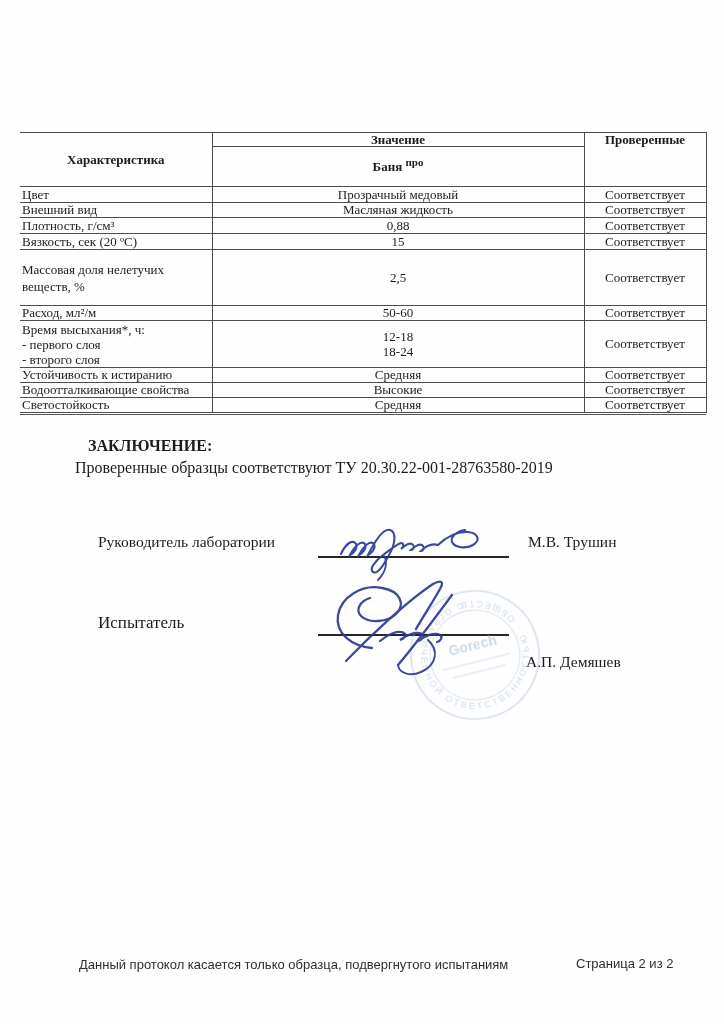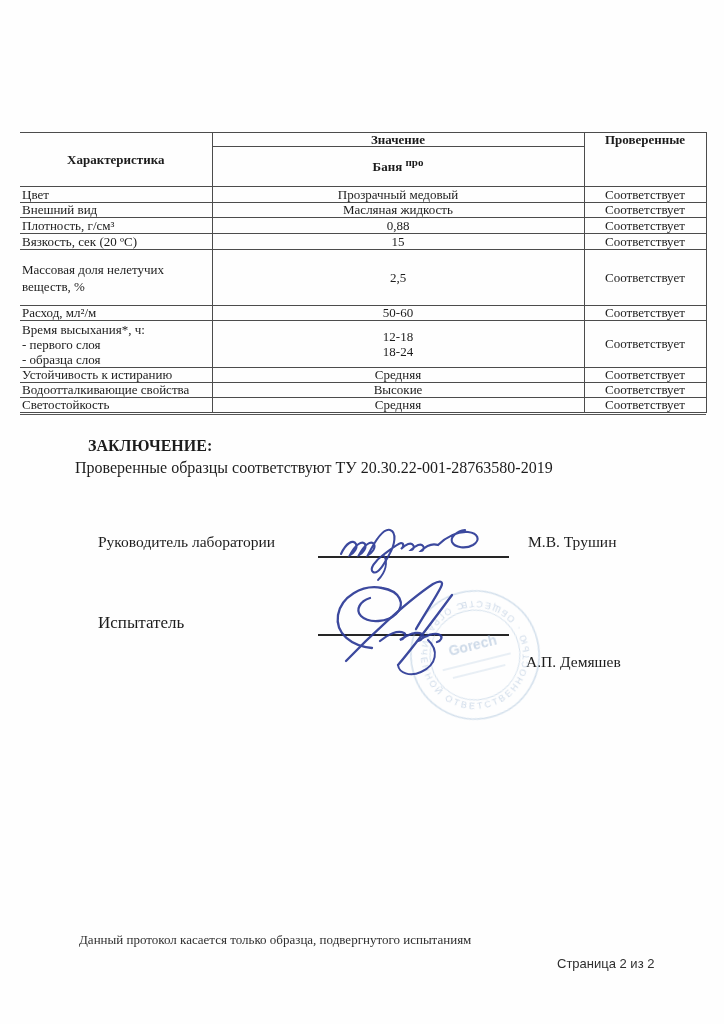--- a/index.html
+++ b/index.html
@@ -36,25 +36,25 @@
   
   .sig-role1{position:absolute;left:98px;top:533px;font-size:15.5px;}
   .sig-name1{position:absolute;left:528px;top:533px;font-size:15.5px;}
   .sig-line1{position:absolute;left:318px;top:556px;width:191px;height:2px;background:#262626;}
   .sig-role2{position:absolute;left:98px;top:613px;font-size:17px;}
   .sig-name2{position:absolute;left:526px;top:613px;font-size:15.5px;margin-top:40px;}
   .sig-line2{position:absolute;left:318px;top:634px;width:191px;height:2px;background:#262626;}
   .overlay{position:absolute;left:0;top:0;width:724px;height:1024px;pointer-events:none;}
   
   .footer-note{
-    position:absolute;left:79px;top:932px;font-size:13px;color:#2e2e2e;
-    font-family:Liberation Serif, serif;
+    position:absolute;left:79px;top:957px;font-size:13px;color:#2e2e2e;
+    font-family:Liberation Sans, sans-serif;
   }
   .page-num{
-    position:absolute;left:557px;top:956px;font-size:13px;color:#2e2e2e;
+    position:absolute;left:576px;top:956px;font-size:13px;color:#2e2e2e;
     font-family:"Liberation Sans", sans-serif;
   }
 </style>
 </head>
 <body>
 
 <div class="page">
 
 
   <table class="results">
@@ -99,21 +99,21 @@
     </tr>
     <tr style="height:15px">
       <td>Расход, мл²/м</td>
       <td class="c">50-60</td>
       <td class="c">Соответствует</td>
     </tr>
     <tr style="height:47px">
       <td class="lbl-lines">
         <div>Время высыхания*, ч:</div>
         <div>- первого слоя</div>
-        <div>- образца слоя</div>
+        <div>- второго слоя</div>
       </td>
       <td class="val-lines">
         <div>12-18</div>
         <div>18-24</div>
       </td>
       <td class="c">Соответствует</td>
     </tr>
     <tr style="height:15px">
       <td>Устойчивость к истиранию</td>
       <td class="c">Средняя</td>

